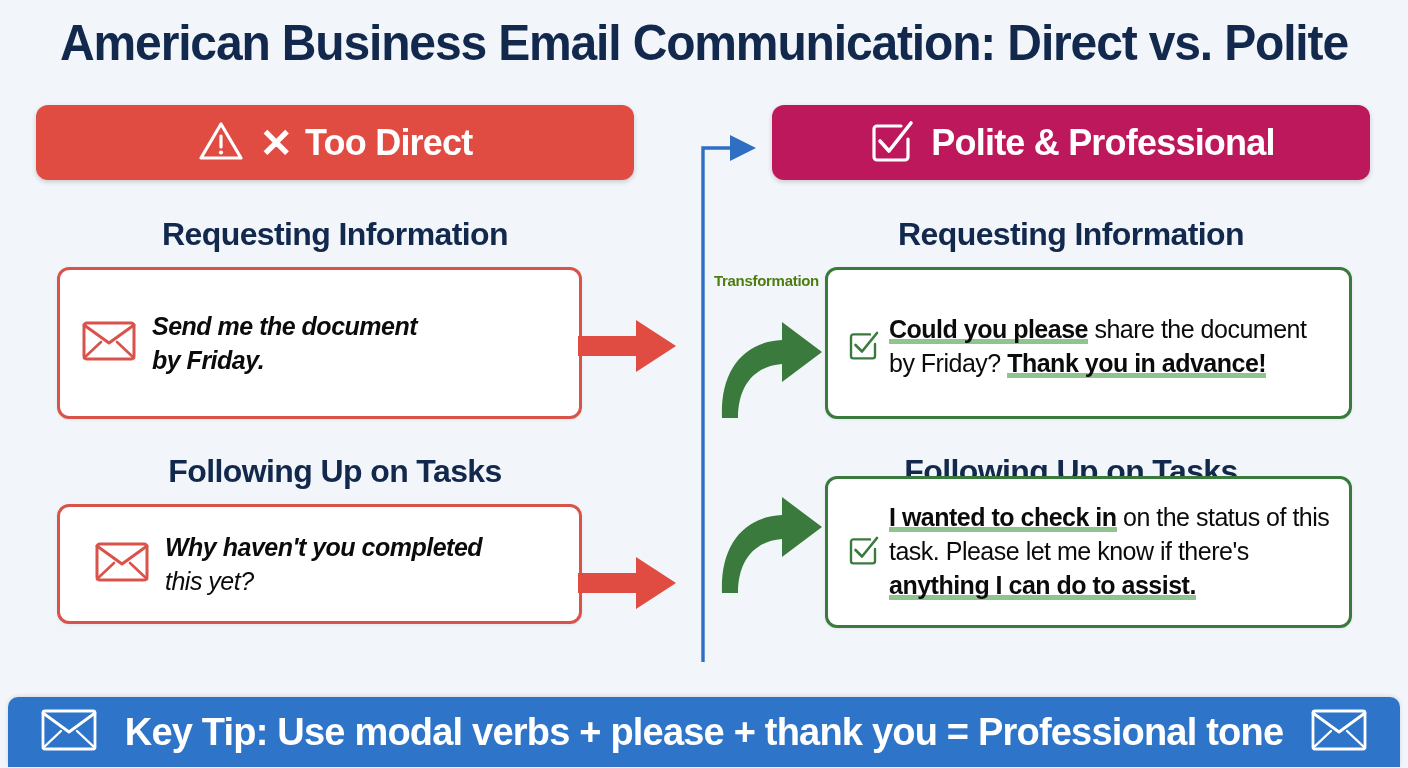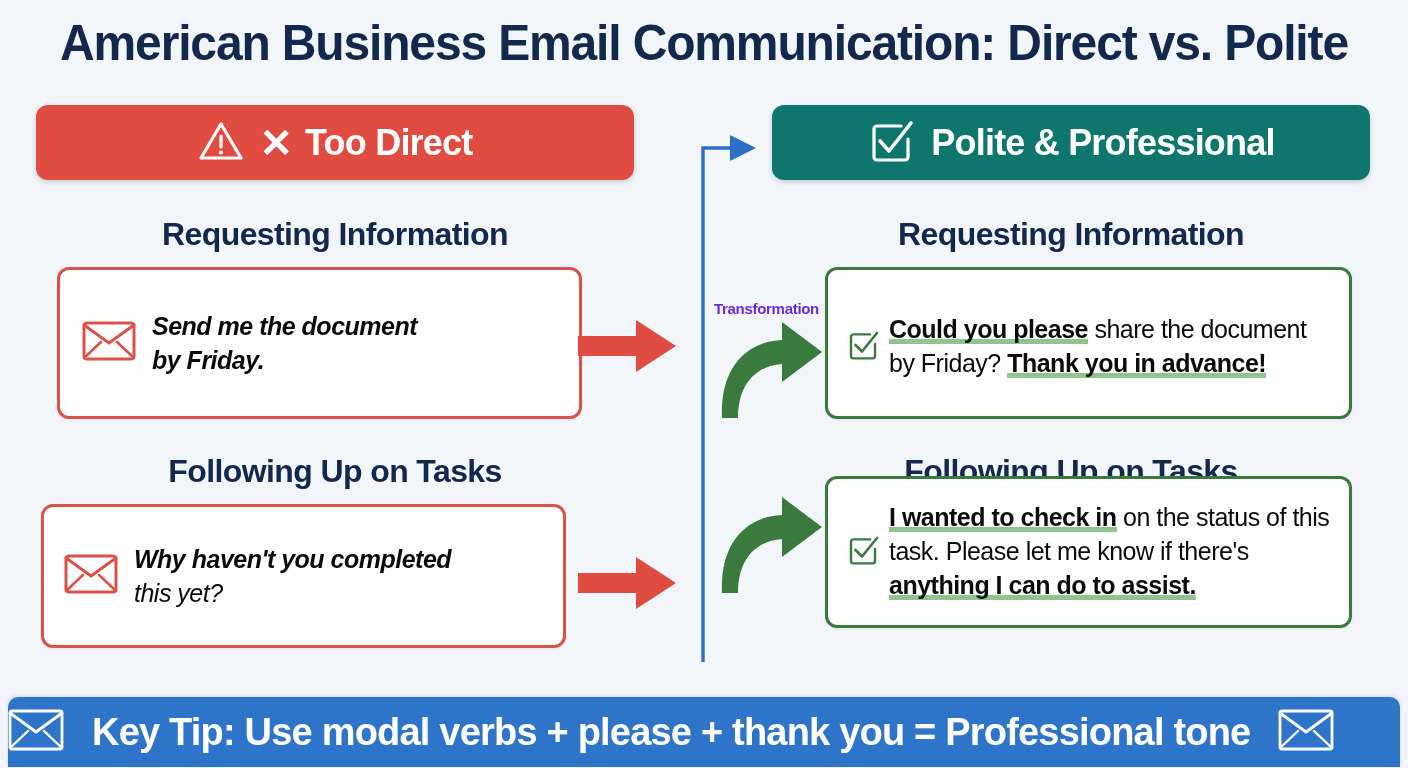--- a/index.html
+++ b/index.html
@@ -39,21 +39,21 @@
     height: 75px;
     border-radius: 12px;
     display: flex;
     align-items: center;
     justify-content: center;
     gap: 16px;
     color: #ffffff;
     box-shadow: 0 2px 5px rgba(0,0,0,0.18);
   }
   .banner-left  { left: 36px;  top: 105px; width: 598px; background: #e04b42; }
-  .banner-right { left: 772px; top: 105px; width: 598px; background: #0f766e; }
+  .banner-right { left: 772px; top: 105px; width: 598px; background: #be185d; }
 
   .banner-text {
     font-size: 36px;
     font-weight: 700;
     letter-spacing: -0.8px;
     white-space: nowrap;
   }
 
   .x-glyph {
     font-size: 40px;
@@ -83,21 +83,21 @@
     background: #ffffff;
     border-radius: 12px;
     display: flex;
     align-items: center;
     box-shadow: 0 1px 3px rgba(0,0,0,0.07);
   }
   .card-bad  { border: 3px solid #d9534a; font-style: italic; }
   .card-good { border: 3px solid #3a7a3c; }
 
   .card-l1 { left: 57px;  top: 267px; width: 525px; height: 152px; padding: 0 18px 0 22px; }
-  .card-l2 { left: 41px;  top: 504px; width: 525px; height: 144px; padding: 0 18px 0 20px; }
+  .card-l2 { left: 57px;  top: 504px; width: 525px; height: 120px; padding: 0 18px 0 35px; }
   .card-r1 { left: 825px; top: 267px; width: 527px; height: 152px; padding: 8px 14px 0 18px; }
   .card-r2 { left: 825px; top: 476px; width: 527px; height: 152px; padding: 0 14px 0 18px; }
 
   .card-text {
     font-size: 25px;
     line-height: 1.36;
     color: #0b0b0b;
     letter-spacing: -0.5px;
   }
   .card-l1 .card-text, .card-l2 .card-text { margin-left: 16px; }
@@ -124,39 +124,40 @@
 
   .arrow-green { position: absolute; }
   .arrow-green-1 { left: 716px; top: 320px; }
   .arrow-green-2 { left: 716px; top: 495px; }
 
   .connector { position: absolute; left: 686px; top: 122px; }
 
   .transform-label {
     position: absolute;
     left: 714px;
-    top: 300px;
+    top: 272px;
     font-size: 15px;
     font-weight: 700;
-    color: #6d28d9;
+    color: #4d7c0f;
     letter-spacing: -0.3px;
     white-space: nowrap;
   }
 
   
   .tip-banner {
     position: absolute;
     left: 8px;
     top: 697px;
     width: 1392px;
     height: 70px;
     background: #2e74c8;
     border-radius: 10px 10px 0 0;
     display: flex;
     align-items: center;
+    justify-content: center;
     gap: 28px;
     box-shadow: 0 -1px 4px rgba(0,0,0,0.12);
   }
   .tip-text {
     font-size: 38px;
     font-weight: 700;
     color: #ffffff;
     letter-spacing: -0.8px;
     white-space: nowrap;
   }

